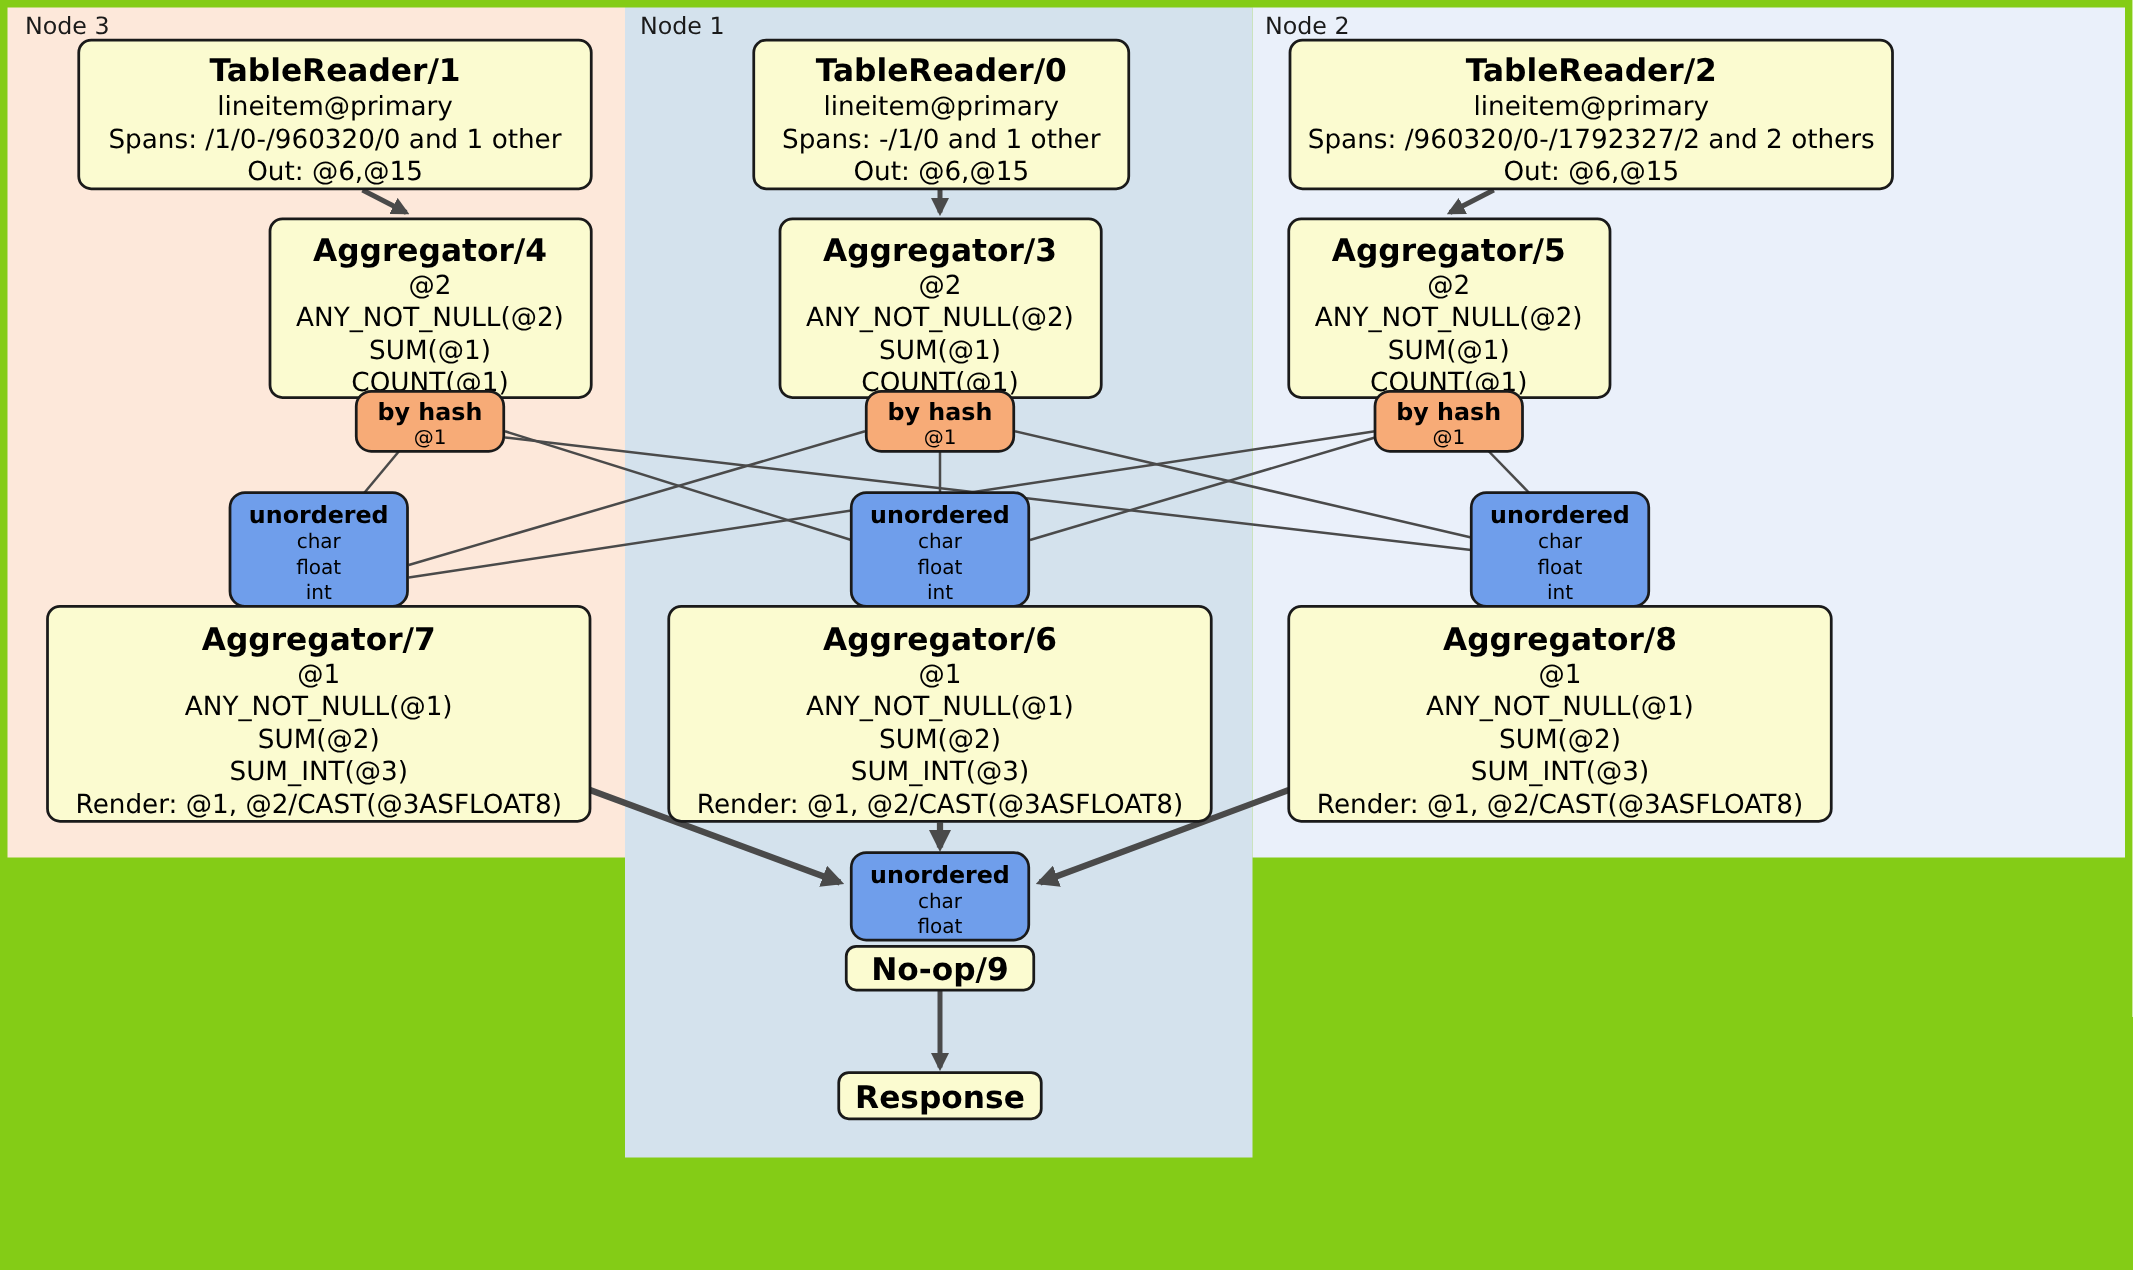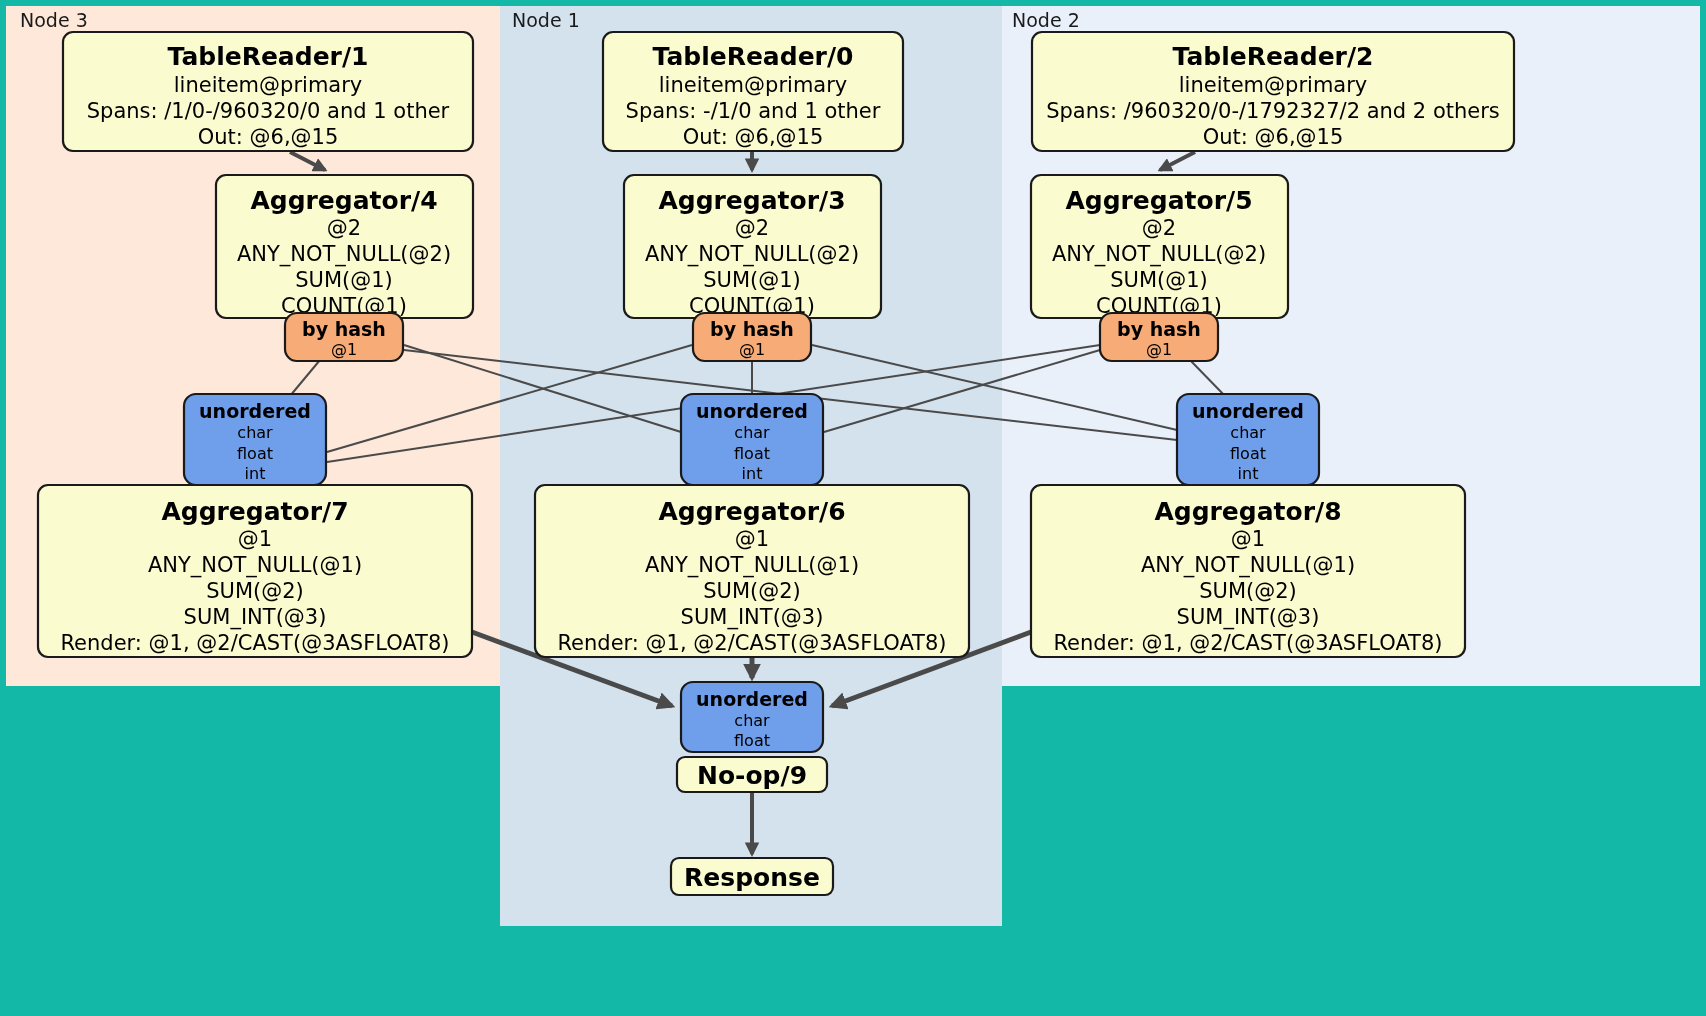--- a/index.html
+++ b/index.html
@@ -8,21 +8,21 @@
     background: #ffffff;
   }
   body {
     font-family: "DejaVu Sans", sans-serif;
   }
   #stage {
     position: relative;
     width: 1706px;
     height: 1016px;
     overflow: hidden;
-    background: #14b8a6;
+    background: #84cc16;
   }
   svg.layer {
     position: absolute;
     left: 0;
     top: 0;
     width: 1706px;
     height: 1016px;
   }
   .node-region-label {
     font-family: "DejaVu Sans", sans-serif;

